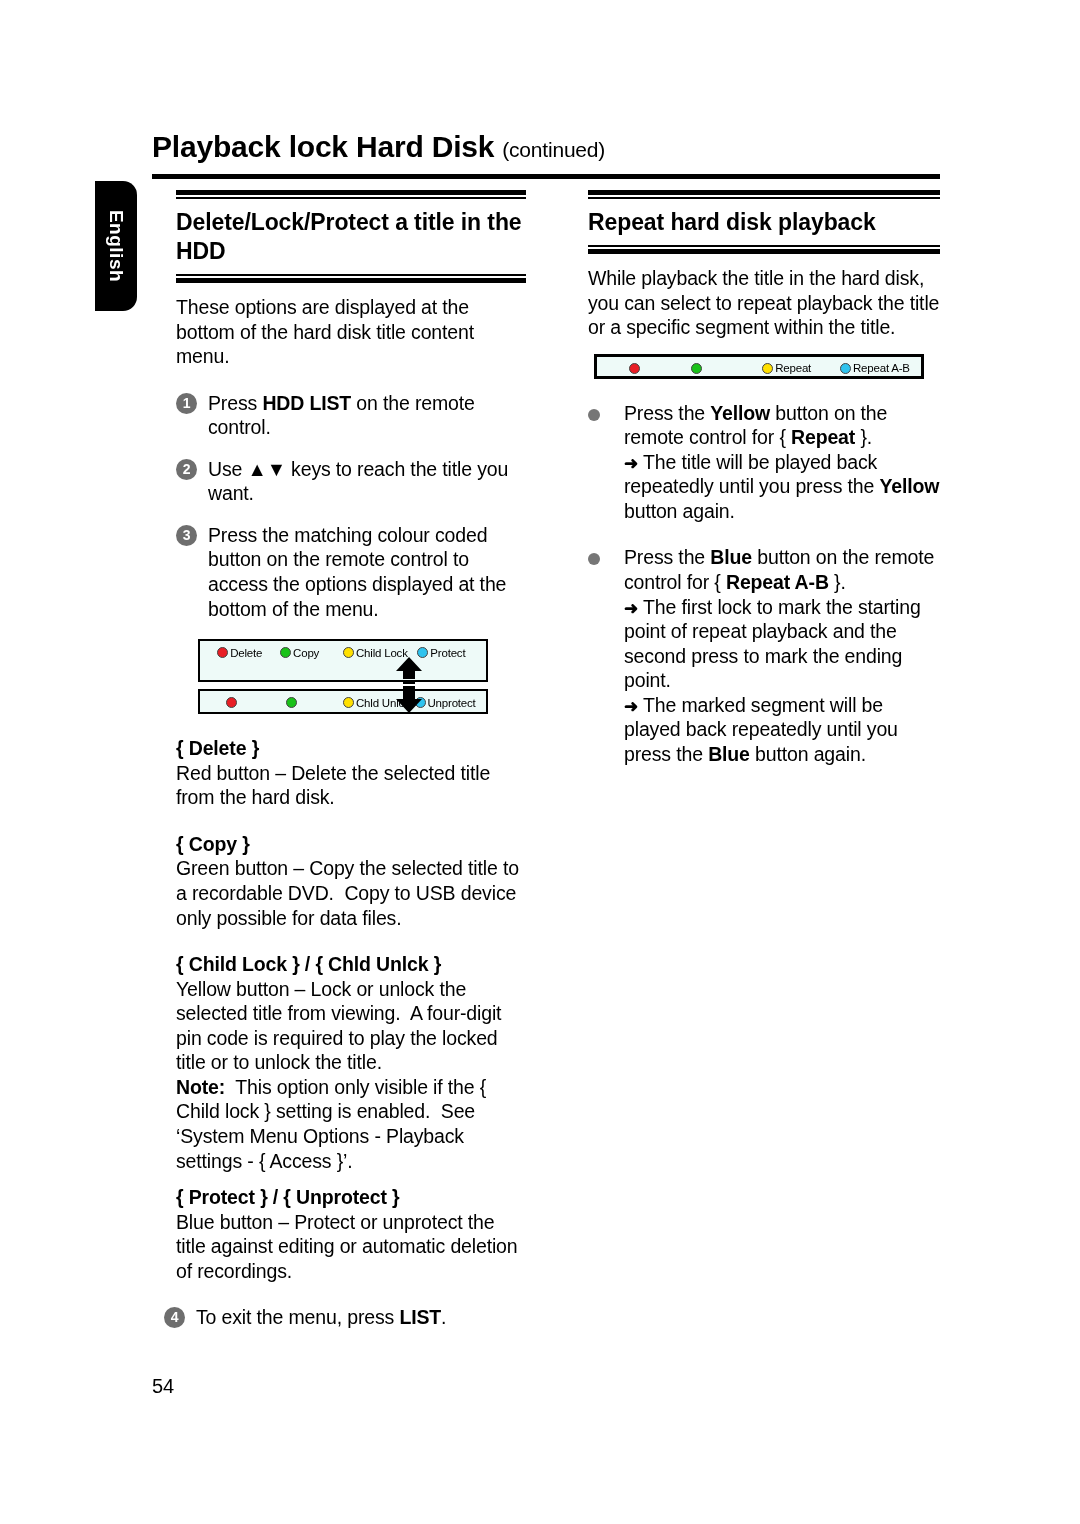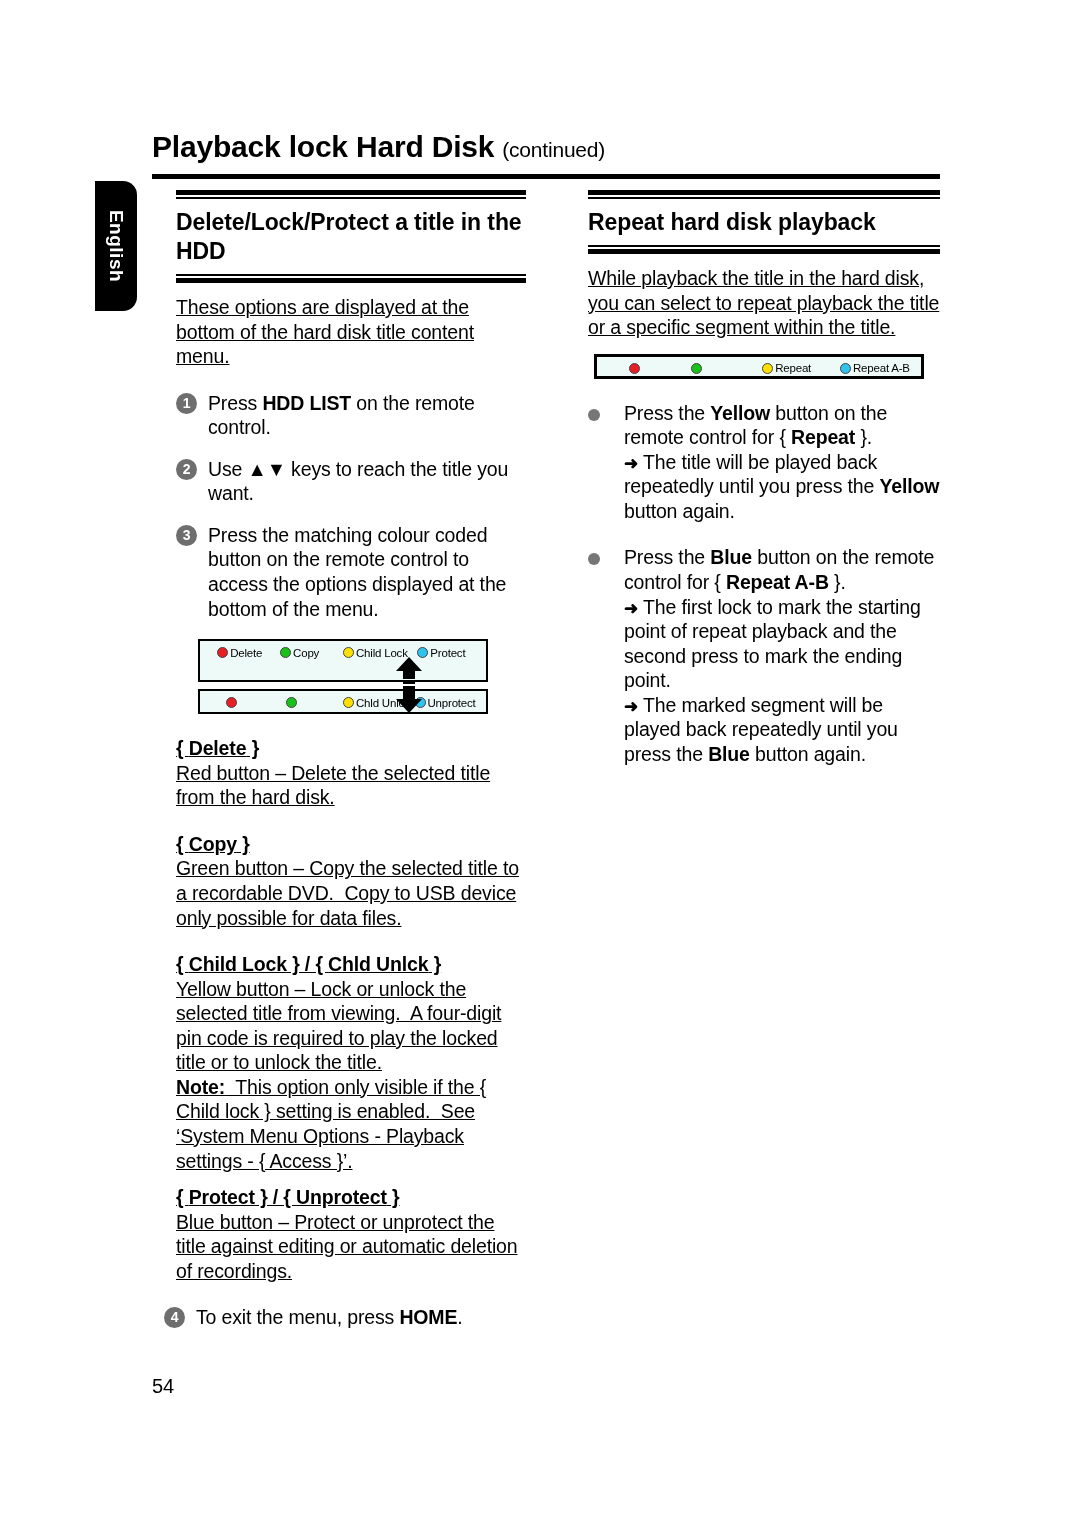--- a/index.html
+++ b/index.html
@@ -99,21 +99,21 @@
     font-weight: bold;
     line-height: 1.26;
     letter-spacing: -0.1px;
   }
 
   .body-text {
     font-size: 19.5px;
     line-height: 1.26;
     letter-spacing: -0.15px;
   }
-  .body-text p { margin: 0; text-decoration: underline; }
+  .body-text p { margin: 0; }
   .gap { height: 22px; }
   .gap-sm { height: 12px; }
 
   b, .b { font-weight: bold; }
 
   
   .step {
     position: relative;
     padding-left: 32px;
     margin-bottom: 17px;
@@ -345,21 +345,21 @@
     <div class="gap-sm"></div>
     <div class="body-text">
       <p class="b">{ <b>Protect</b> } / { <b>Unprotect</b> }</p>
       <p>Blue button – Protect or unprotect the title against editing or automatic deletion of recordings.</p>
     </div>
 
     <div class="gap"></div>
 
     <div class="step" style="margin-left:-12px;">
       <span class="step-num">4</span>
-      <span>To exit the menu, press <b>HOME</b>.</span>
+      <span>To exit the menu, press <b>LIST</b>.</span>
     </div>
 
   </div>
 
   <div class="col col-right">
 
     <div class="sec-rule-top"></div>
     <div class="sec-head">Repeat hard disk playback</div>
     <div class="sec-rule-bottom"></div>
 

